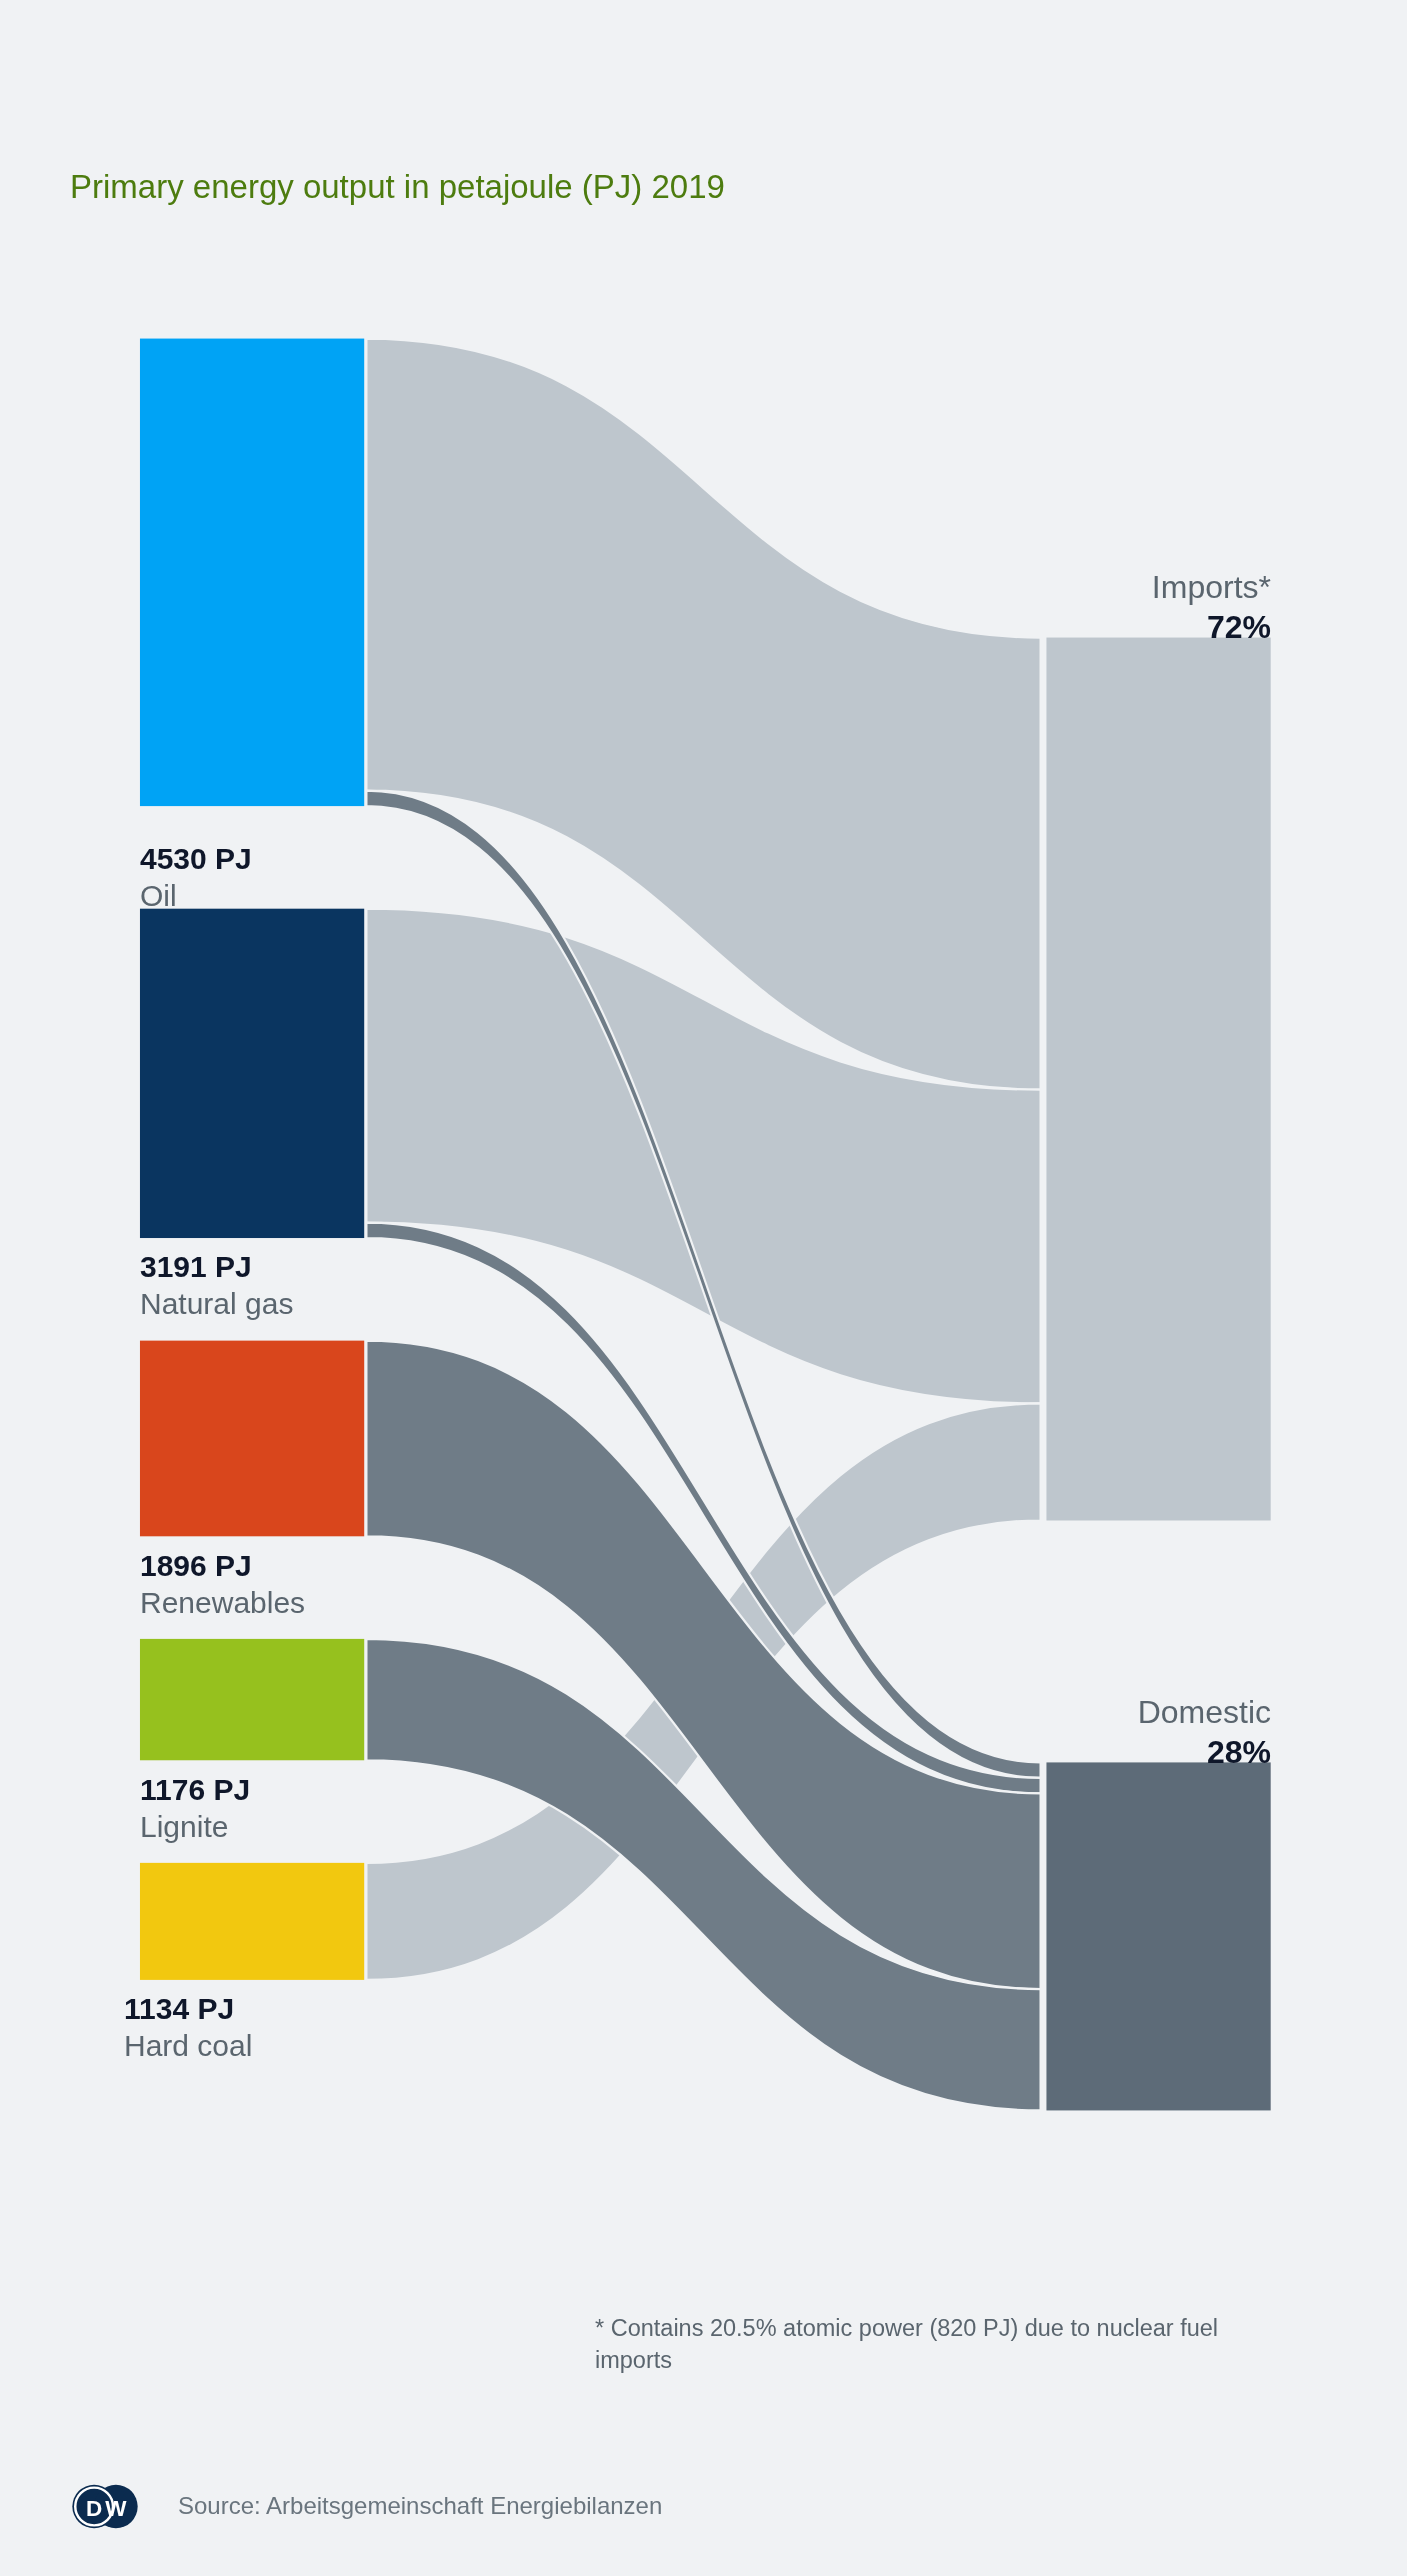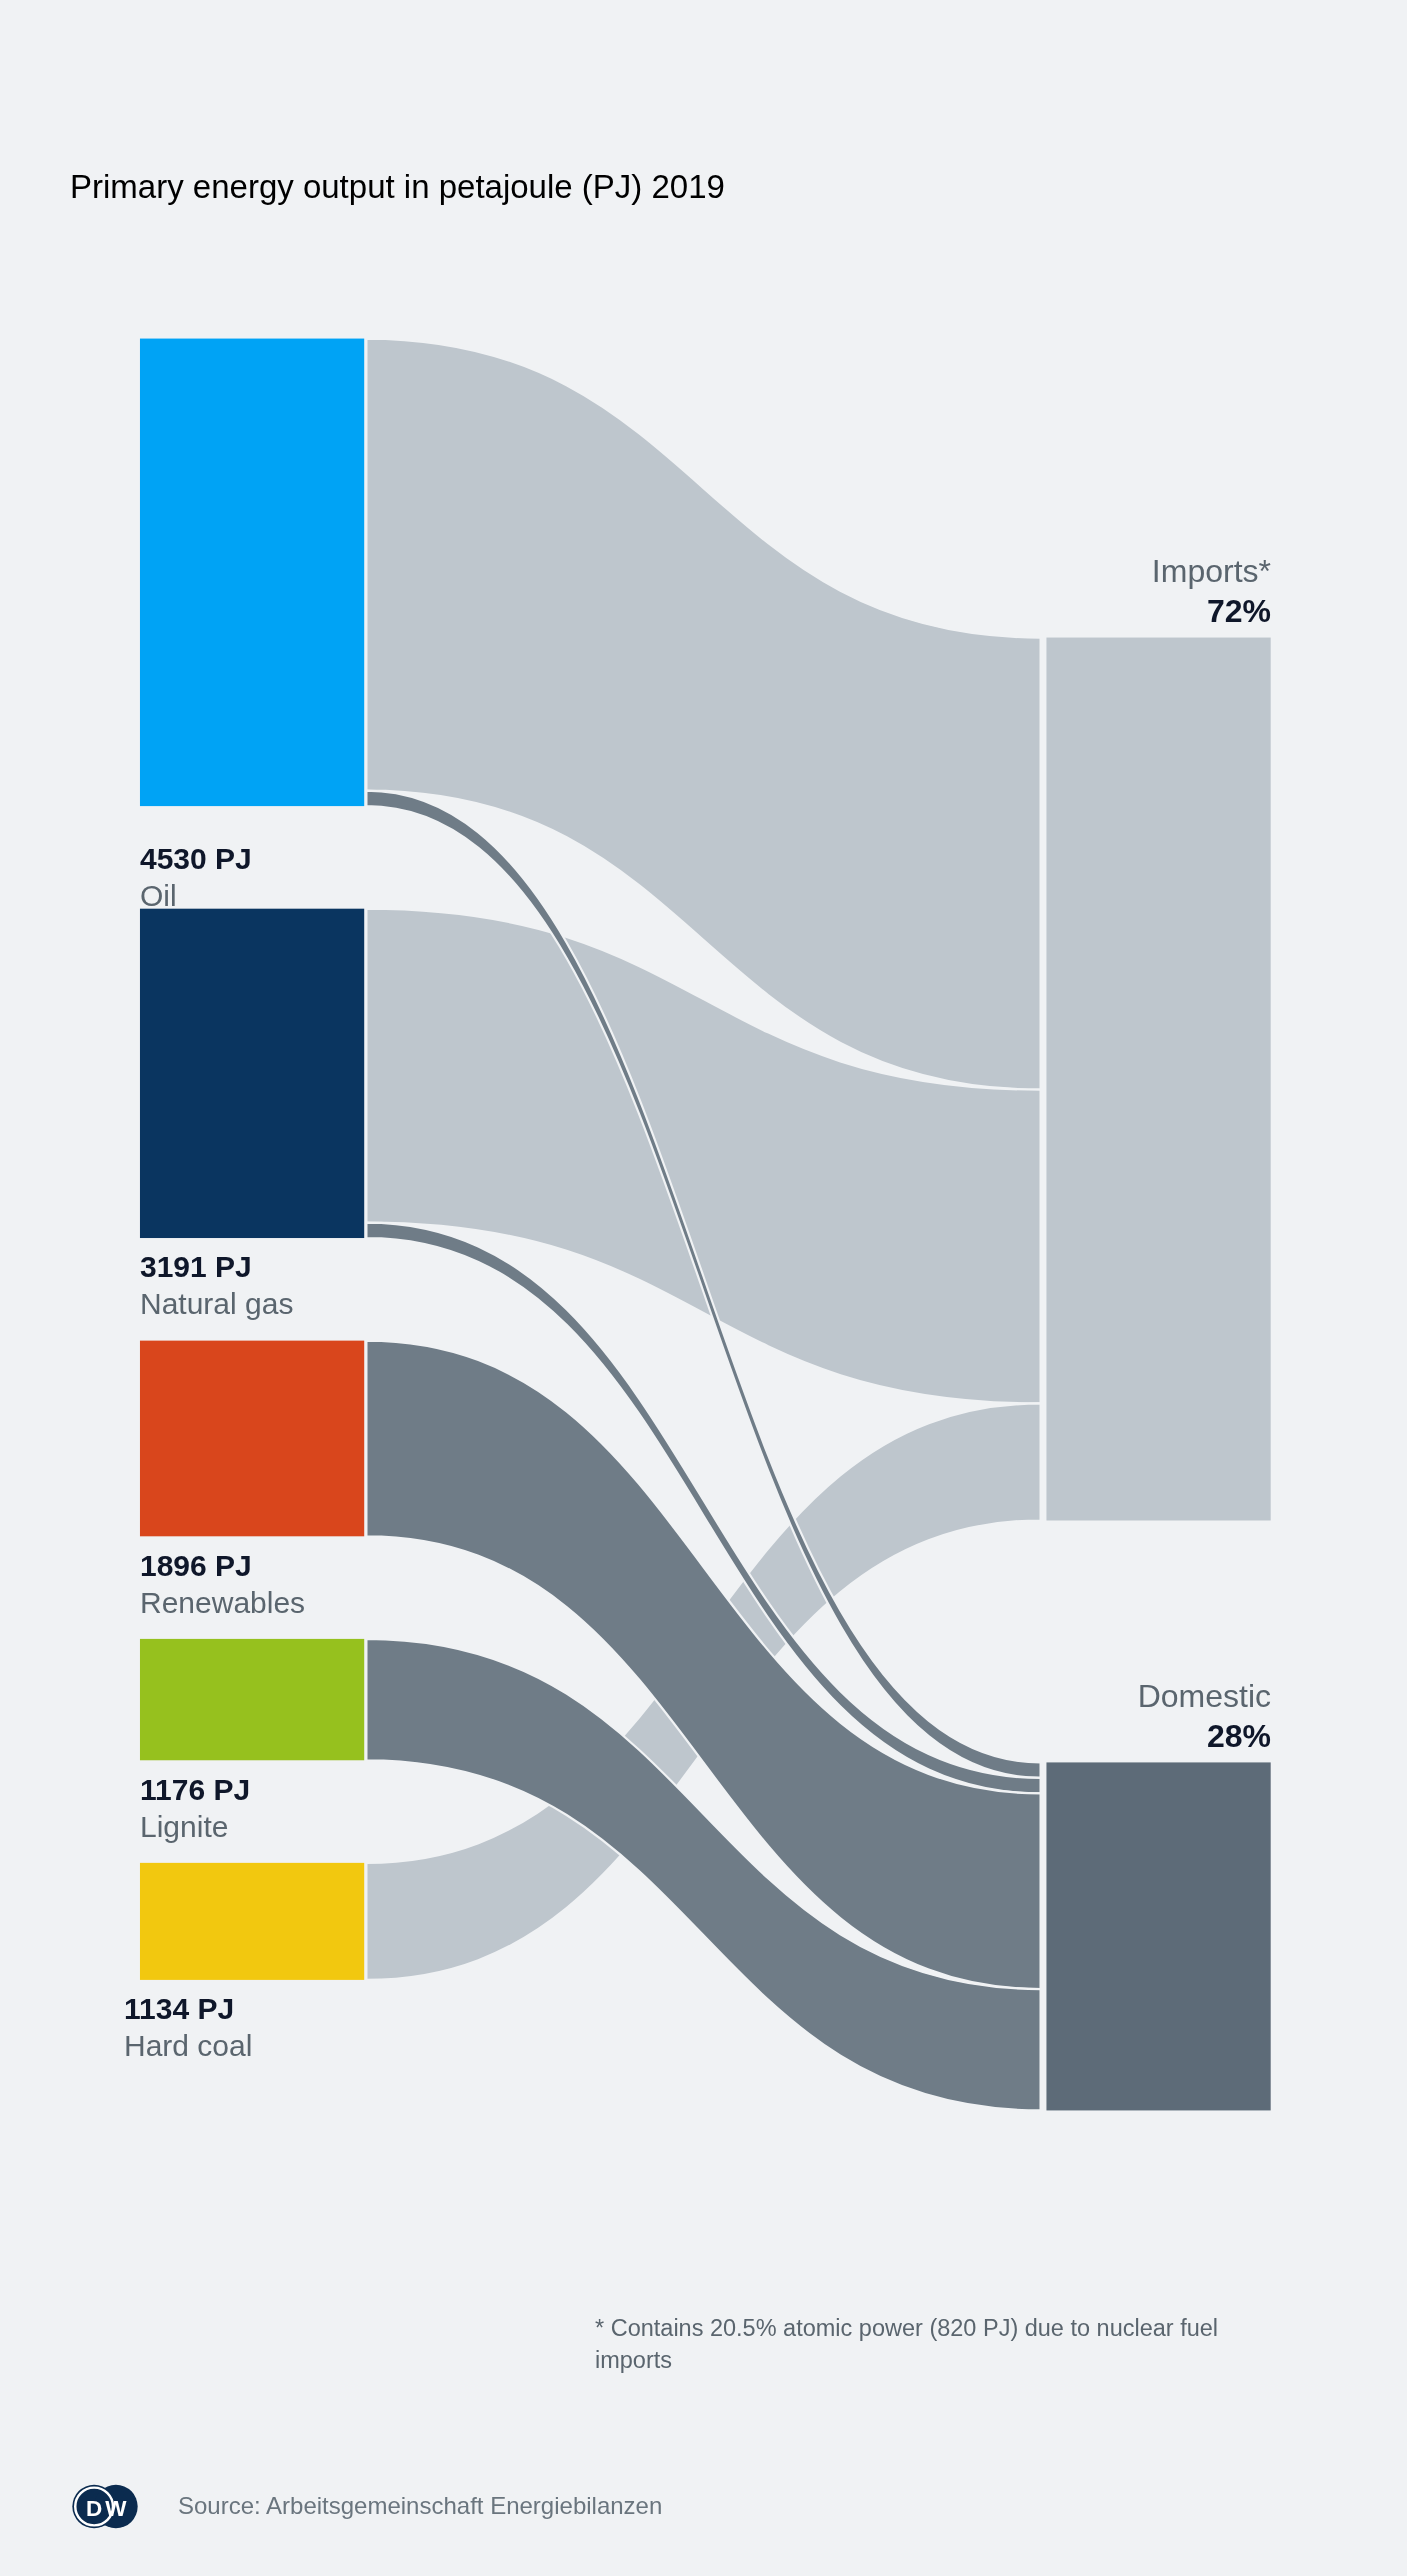--- a/index.html
+++ b/index.html
@@ -30,21 +30,21 @@
     color: #0B3160;
     white-space: nowrap;
   }
   #subtitle {
     position: absolute;
     left: 70px;
     top: 167px;
     width: 1290px;
     font-size: 33px;
     line-height: 40px;
-    color: #000000;
+    color: #4d7c0f;
     white-space: nowrap;
   }
   
   #chart {
     position: absolute;
     left: 0;
     top: 0;
     width: 1407px;
     height: 2345px;
   }
@@ -61,20 +61,21 @@
   }
   .lbl-name {
     font-size: 30px;
     line-height: 38px;
     color: #5A656E;
   }
   .right-label {
     position: absolute;
     text-align: right;
     white-space: nowrap;
+    margin-top: 16px;
   }
   .right-label .lbl-name { font-size: 32px; line-height: 40px; }
   .right-label .lbl-value { font-size: 32px; line-height: 40px; }
   
   #footnote {
     position: absolute;
     left: 595px;
     top: 2312px;
     width: 689px;
     font-size: 23.5px;

